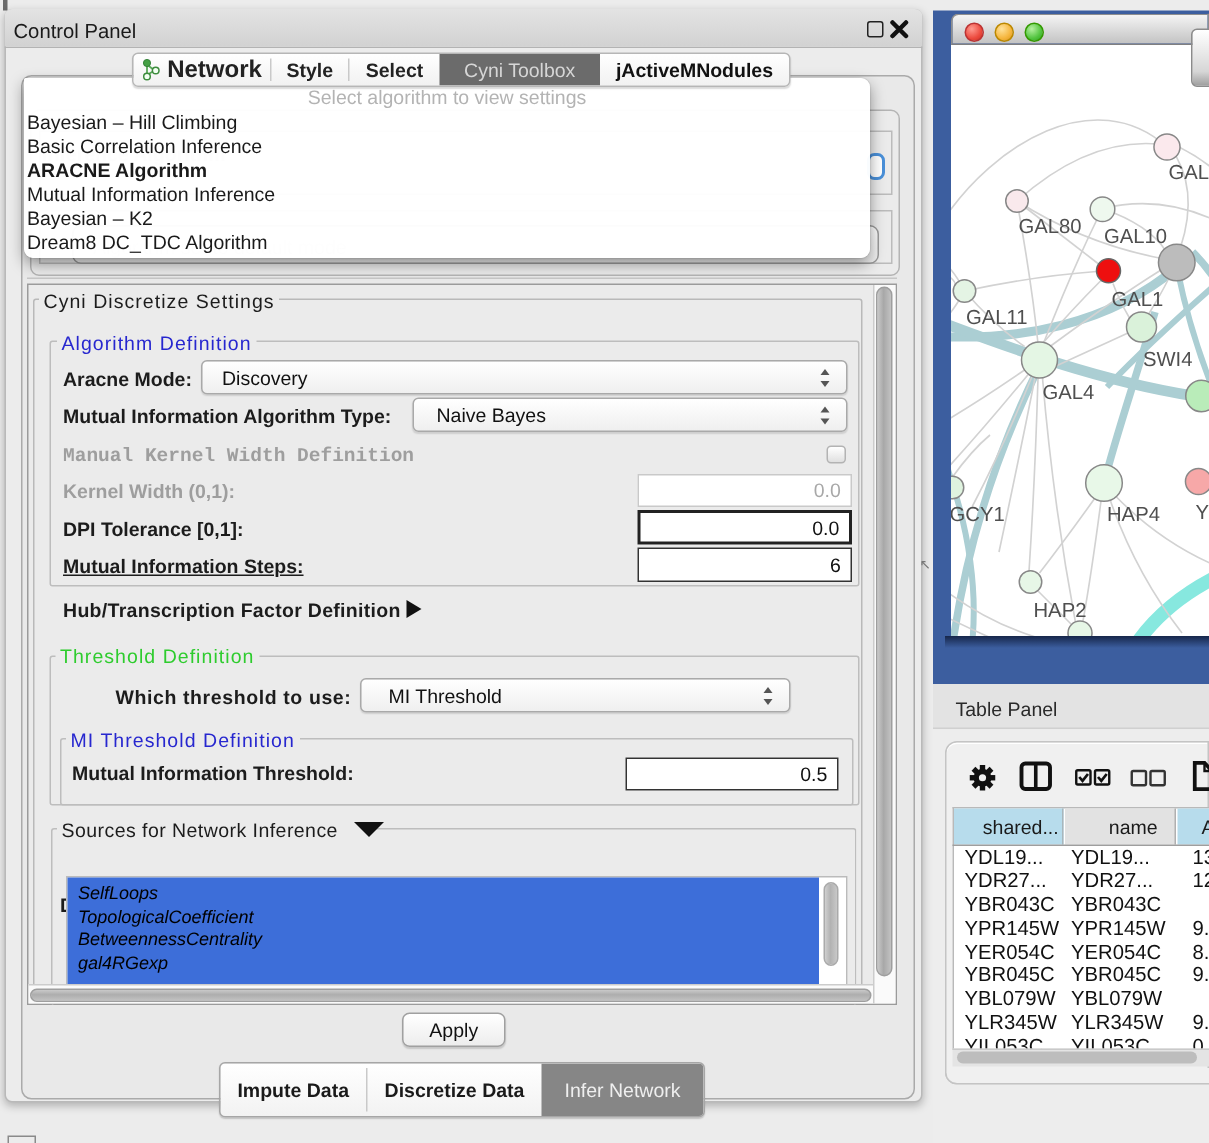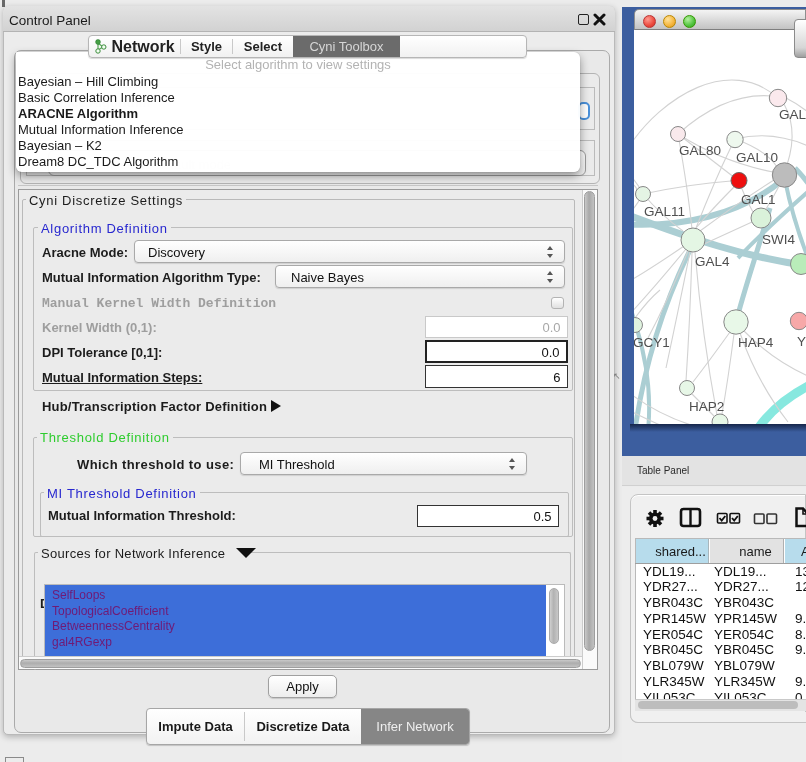--- a/index.html
+++ b/index.html
@@ -53,20 +53,21 @@
       <path d="M4 4 L4 11 M4 4 L9 8 M4 11 L9 8" stroke="#57a757" stroke-width="1.2" fill="none"></path>
       <circle cx="4" cy="3" r="2.4" fill="#45a045" stroke="#2e7d32" stroke-width="0.6"></circle>
       <circle cx="4" cy="12" r="2.2" fill="#f2fff2" stroke="#3c8c3c" stroke-width="1"></circle>
       <circle cx="9.8" cy="8" r="2.2" fill="#f2fff2" stroke="#3c8c3c" stroke-width="1"></circle>
     </svg>Network</div>
   <div style="width:1px;background:#c9c9c9;margin:3px 0;"></div>
   <div style="width:51px;display:flex;align-items:center;justify-content:center;font-size:13px;font-weight:bold;color:#222;">Style</div>
   <div style="width:1px;background:#c9c9c9;margin:3px 0;"></div>
   <div style="width:60px;display:flex;align-items:center;justify-content:center;font-size:13px;font-weight:bold;color:#222;">Select</div>
   <div style="width:107px;display:flex;align-items:center;justify-content:center;font-size:13px;color:#d6d6d6;background:#6b6b6b;">Cyni Toolbox</div>
+  <div style="flex:1;display:flex;align-items:center;justify-content:center;font-size:13px;font-weight:bold;color:#111;">jActiveMNodules</div>
 </div>
 
 <div class="abs" style="left:18px;top:185px;width:580px;height:1px;background:#c6c6c6;"></div>
 <div class="abs" style="left:18px;top:189px;width:580px;height:481px;background:#ebebeb;border:1px solid #9b9b9b;"></div>
 
 <div class="abs" style="left:582px;top:190px;width:15px;height:479px;background:#fafafa;border-left:1px solid #cccccc;"></div>
 <div class="abs" style="left:584px;top:191px;width:10.5px;height:460px;border-radius:6px;background:linear-gradient(90deg,#c9c9c9,#a8a8a8 45%,#c2c2c2);border:1px solid #9e9e9e;"></div>
 
 <div class="gbox" style="left:22px;top:199px;width:553px;height:470px;border-color:#b9b9b9;"></div>
 <div class="gtitle" style="left:26px;top:193px;color:#1c1c1c;">Cyni Discretize Settings</div>
@@ -123,21 +124,21 @@
     <span class="fv">0.5</span>
   </div>
 
 <div class="gbox" style="left:34px;top:552px;width:537px;height:118px;border-bottom:none;"></div>
 <div class="gtitle" style="left:38px;top:546px;color:#1c1c1c;letter-spacing:0.3px;">Sources for Network Inference &nbsp;&nbsp;&nbsp;&nbsp;</div>
 <div class="abs" style="left:236px;top:548px;width:0;height:0;border-left:10px solid transparent;border-right:10px solid transparent;border-top:10px solid #111;"></div>
 <div class="lbl abs" style="left:40px;top:596px;letter-spacing:0.5px;">Data Attributes</div>
 
 <div class="abs" style="left:44px;top:584px;width:521px;height:74px;background:#fff;border:1px solid #bbb;"></div>
 <div class="abs" style="left:45px;top:585px;width:501px;height:73px;background:#3d6ed9;"></div>
-<div class="abs" style="left:52px;top:588px;font-size:12px;color:#701a75;line-height:15.5px;">SelfLoops<br>TopologicalCoefficient<br>BetweennessCentrality<br>gal4RGexp</div>
+<div class="abs" style="left:52px;top:588px;font-size:12px;color:#000000;line-height:15.5px;font-style:italic;">SelfLoops<br>TopologicalCoefficient<br>BetweennessCentrality<br>gal4RGexp</div>
 <div class="abs" style="left:549px;top:588px;width:10px;height:56px;border-radius:5px;background:linear-gradient(90deg,#cfcfcf,#b2b2b2 45%,#c8c8c8);border:1px solid #aaa;"></div>
 
 <div class="abs" style="left:19px;top:656px;width:563px;height:13px;background:#fafafa;border-top:1px solid #cccccc;"></div>
 <div class="abs" style="left:20px;top:659px;width:561px;height:9px;border-radius:5px;background:linear-gradient(#c9c9c9,#adadad 45%,#c2c2c2);border:1px solid #9e9e9e;"></div>
 
 <div class="abs" style="left:268px;top:675px;width:69px;height:23px;background:linear-gradient(#ffffff,#ededed);border:1px solid #a0a0a0;border-radius:5px;box-shadow:0 1px 1px rgba(0,0,0,0.15);display:flex;align-items:center;justify-content:center;font-size:13px;color:#111;">Apply</div>
 
 <div class="abs" style="left:146px;top:708px;width:324px;height:37px;background:linear-gradient(#ffffff,#f2f2f2);border:1px solid #a6a6a6;border-radius:4px;box-shadow:0 1px 1px rgba(0,0,0,0.18);overflow:hidden;display:flex;">
   <div style="width:97px;display:flex;align-items:center;justify-content:center;font-size:13px;font-weight:bold;color:#1a1a1a;">Impute Data</div>
   <div style="width:1px;background:#c9c9c9;margin:3px 0;"></div>
@@ -240,21 +241,21 @@
     <text x="695" y="266">GAL4</text>
     <text x="633" y="347">GCY1</text>
     <text x="738" y="347">HAP4</text>
     <text x="797" y="346">YD</text>
     <text x="689" y="411">HAP2</text>
   </g>
 </svg>
 </div>
 
 <div class="abs" style="left:622px;top:456px;width:184px;height:30px;background:#e3e3e3;border-bottom:1px solid #d0d0d0;"></div>
-<div class="abs" style="left:637px;top:465px;font-size:10px;color:#2a2a2a;">Table Panel</div>
+<div class="abs" style="left:637px;top:465px;font-size:13px;color:#2a2a2a;">Table Panel</div>
 <div class="abs" style="left:622px;top:487px;width:184px;height:275px;background:#ededed;"></div>
 
 <div class="abs" style="left:630px;top:494px;width:176px;height:229px;background:#f0f0f0;border:1px solid #c4c4c4;border-radius:8px 0 0 8px;box-shadow:inset 0 1px 0 #fff;"></div>
 
 <svg class="abs" style="left:630px;top:494px;" width="176" height="44" viewBox="0 0 176 44" xmlns="http://www.w3.org/2000/svg">
   <g fill="#111">
     <circle cx="25" cy="24.5" r="6"></circle>
     <g stroke="#111" stroke-width="3.6">
       <line x1="25" y1="16" x2="25" y2="33"></line>
       <line x1="16.5" y1="24.5" x2="33.5" y2="24.5"></line>

